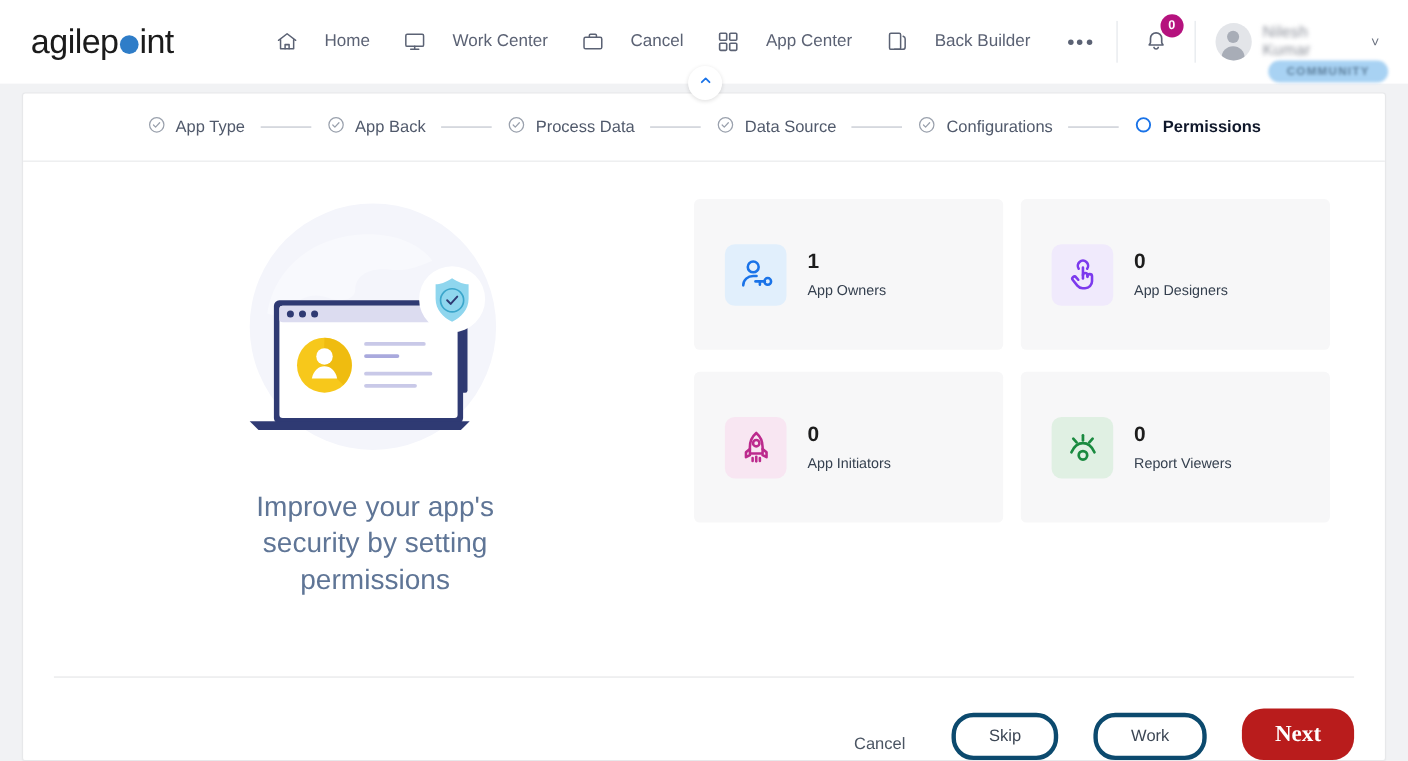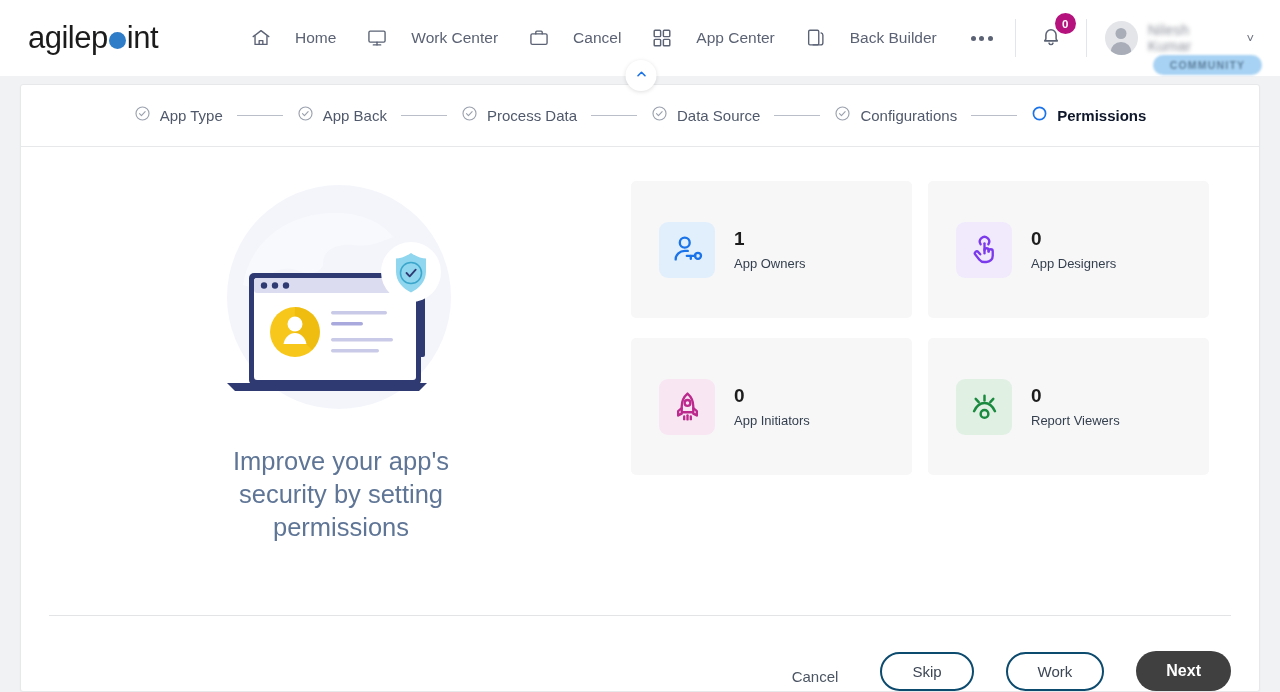--- a/index.html
+++ b/index.html
@@ -186,29 +186,29 @@
     display: flex; align-items: flex-end; justify-content: flex-end;
     gap: 32px;
   }
   .btn-link {
     font-size: 15px; color: #4b5563; cursor: pointer;
     background: none; border: none; padding: 6px 10px;
     font-family: inherit;
   }
   .btn-outline {
     font-size: 15px; color: #3c4654;
-    background: #fff; border: 2px solid #0c4a6e;
+    background: #fff; border: 4px solid #0c4a6e;
     border-radius: 20px; padding: 9px 30px; cursor: pointer;
     font-family: inherit;
   }
   .btn-primary {
-    font-size: 16px; color: #fff; font-weight: 700;
-    background: #404040; border: none;
+    font-size: 21px; color: #fff; font-weight: 700;
+    background: #b91c1c; border: none;
     border-radius: 20px; padding: 11px 30px; cursor: pointer;
-    font-family: Liberation Sans, sans-serif;
+    font-family: Liberation Serif, serif;
   }
 </style>
 </head>
 <body>
 
 <div class="header">
 
   <div class="logo">
     <span>agilep</span>
     <span class="dot"></span>

